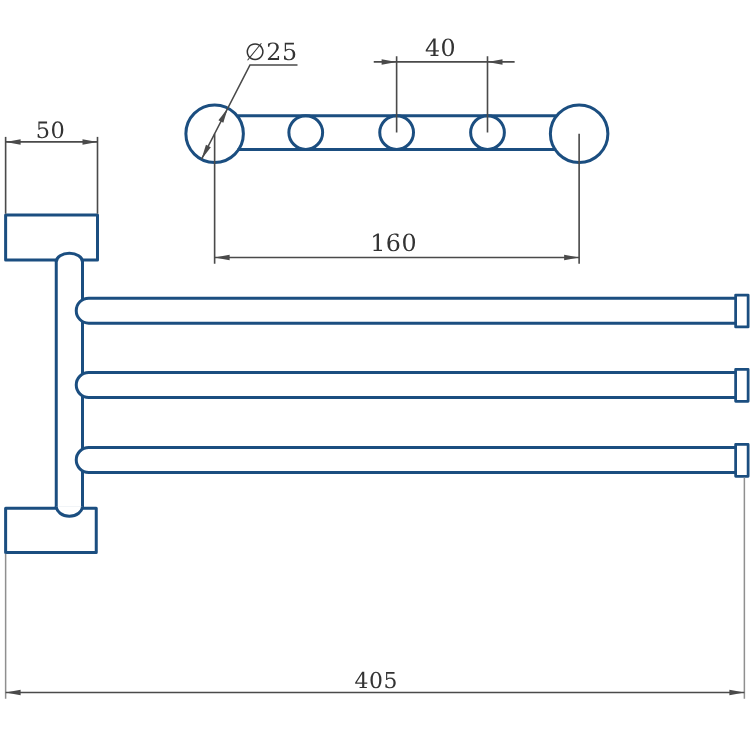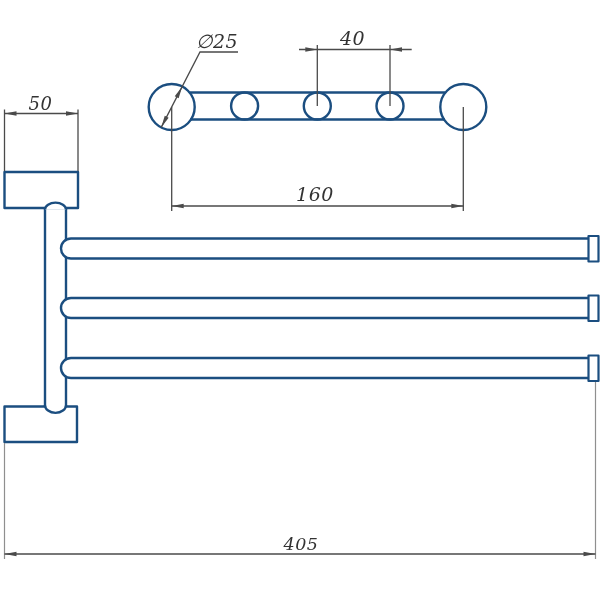--- a/index.html
+++ b/index.html
@@ -6,21 +6,20 @@
     margin: 0;
     padding: 0;
     background: #ffffff;
   }
   .canvas-wrap {
     width: 600px;
     height: 600px;
     background: #ffffff;
     position: relative;
     overflow: hidden;
-    font-style: italic;
   }
   svg text {
     font-family: "DejaVu Serif", "Liberation Serif", serif;
     letter-spacing: 0.5px;
   }
 </style>
 </head>
 <body>
 
 <div class="canvas-wrap">

